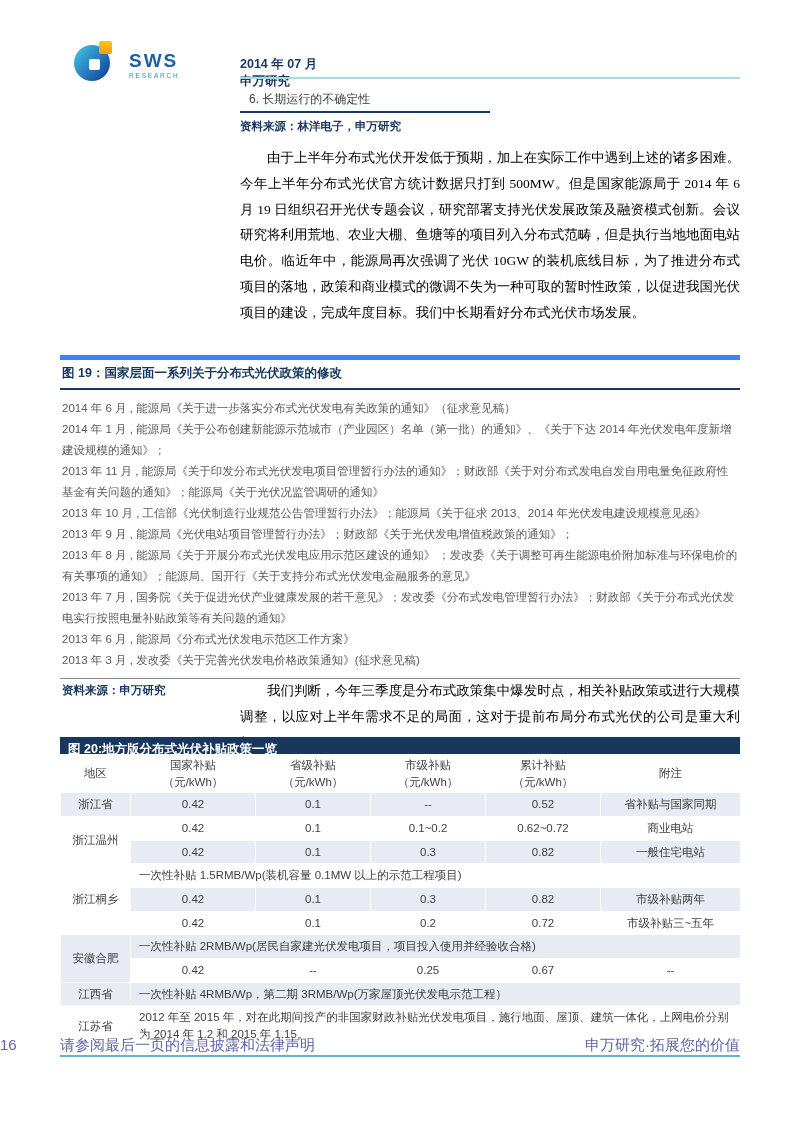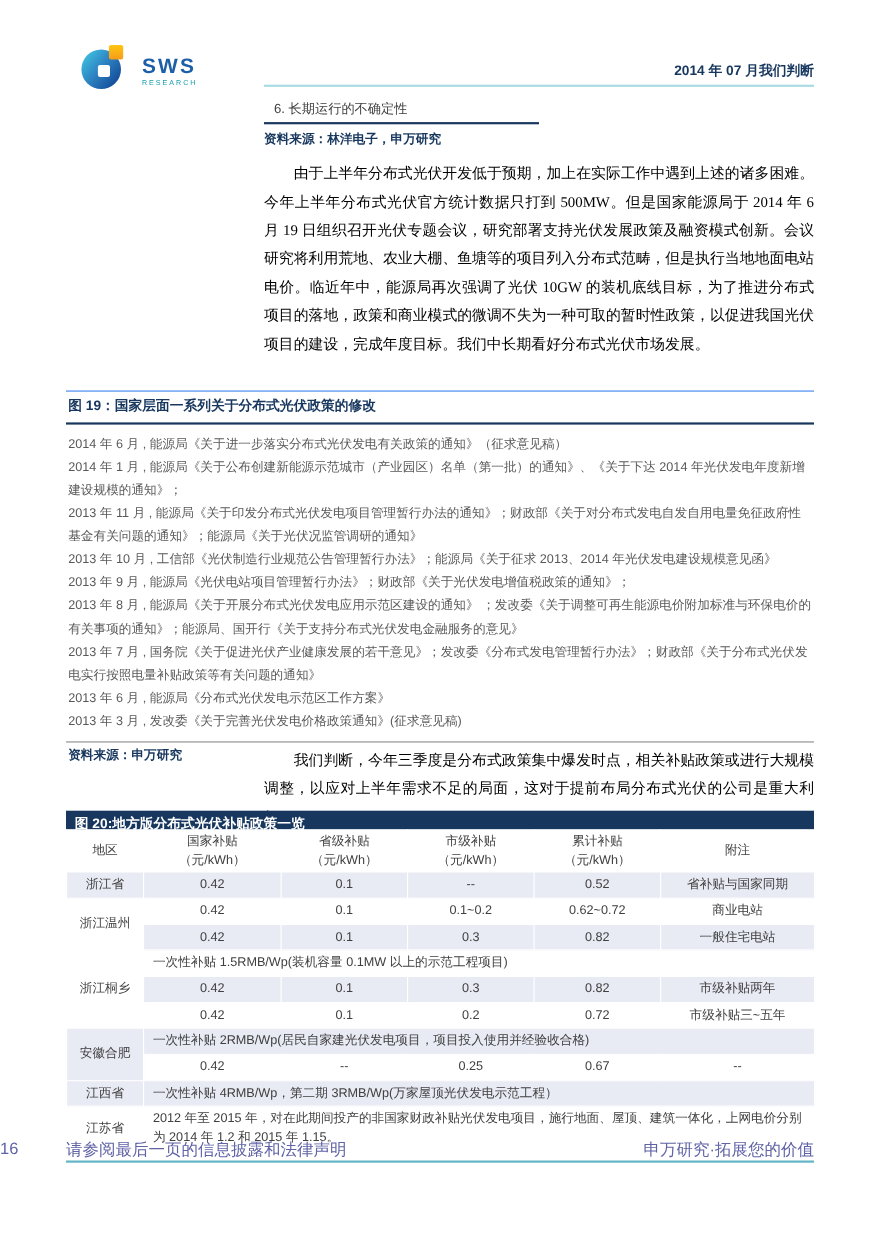--- a/index.html
+++ b/index.html
@@ -15,40 +15,40 @@
   .logo{position:absolute;left:74px;top:40px;display:flex;gap:13px;}
   .logo-mark{position:relative;width:42px;height:46px;}
   .logo-circle{position:absolute;left:0;top:5px;width:36px;height:36px;border-radius:50%;
     background:linear-gradient(130deg,#3ec1e0 8%,#2f86c4 45%,#164f9c 85%);}
   .logo-notch{position:absolute;left:15px;top:19px;width:11px;height:11px;background:#fff;border-radius:2px;}
   .logo-square{position:absolute;left:25px;top:1px;width:13px;height:13px;border-radius:2px;
     background:linear-gradient(180deg,#fdc511,#f69c1b);}
   .logo-text{margin-top:11px;}
   .logo-sws{font-weight:bold;font-size:19px;line-height:19px;color:#1c5fa8;letter-spacing:2px;}
   .logo-research{font-size:6.5px;color:#1aa0ad;letter-spacing:1.8px;margin-top:2px;}
-  .head-row{position:absolute;left:240px;top:56px;width:500px;display:flex;justify-content:flex-end;
-    font-weight:bold;color:var(--navy);font-size:12.5px;}
+  .head-row{position:absolute;left:240px;top:56px;width:500px;display:flex;justify-content:center;
+    font-weight:bold;color:var(--navy);font-size:12.5px;flex-direction:column;}
   .head-rule{position:absolute;left:240px;top:77px;width:500px;height:2px;background:var(--teal-light);}
 
   
   .list-tail{position:absolute;left:249px;top:91px;font-size:12px;color:var(--dark-text);}
   .tail-underline{position:absolute;left:240px;top:111px;width:250px;height:2px;background:var(--navy);}
   .source-line{font-weight:bold;color:var(--navy);font-size:11.5px;}
   .source1{position:absolute;left:240px;top:119px;}
 
   
   .body-para{position:absolute;left:240px;width:500px;font-family:"Liberation Serif","DejaVu Serif",serif;
     font-size:13.5px;line-height:25.8px;color:#000;text-align:justify;text-indent:2em;}
   .p1{top:145px;}
   .p2{top:678px;}
 
   
   .figure19{position:absolute;left:60px;top:355px;width:680px;}
   .fig-title{font-weight:bold;font-size:12.5px;color:var(--navy);padding:5px 2px 6px;
-    border-top:1px solid #3b82f6;border-bottom:2px solid var(--navy);}
+    border-top:5px solid #3b82f6;border-bottom:2px solid var(--navy);}
   .fig-list{padding:8px 2px 7px;}
   .fig-item{font-size:11.5px;line-height:21px;color:var(--gray-text);}
   .fig-source{border-top:1px solid #8a8a8a;padding:4px 2px 0;}
 
   
   .figure20{position:absolute;left:60px;top:737px;width:680px;}
   .fig20-bar{height:17px;background:var(--navy);color:#fff;font-weight:bold;font-size:12.5px;
     line-height:25px;padding-left:8px;}
   .subsidy{width:680px;table-layout:fixed;border-collapse:collapse;}
   .subsidy col.c1{width:70px;} .subsidy col.c2{width:125px;} .subsidy col.c3{width:115px;}
@@ -75,21 +75,21 @@
       <div class="logo-notch"></div>
       <div class="logo-square"></div>
     </div>
     <div class="logo-text">
       <div class="logo-sws">SWS</div>
       <div class="logo-research">RESEARCH</div>
     </div>
   </div>
   <div class="head-row">
     <span>2014 年 07 月</span>
-    <span>我们判断</span>
+    <span>申万研究</span>
   </div>
   <div class="head-rule"></div>
 
   <div class="list-tail">6.  长期运行的不确定性</div>
   <div class="tail-underline"></div>
   <div class="source-line source1">资料来源：林洋电子，申万研究</div>
 
   <p class="body-para p1">由于上半年分布式光伏开发低于预期，加上在实际工作中遇到上述的诸多困难。今年上半年分布式光伏官方统计数据只打到 500MW。但是国家能源局于 2014 年 6 月 19 日组织召开光伏专题会议，研究部署支持光伏发展政策及融资模式创新。会议研究将利用荒地、农业大棚、鱼塘等的项目列入分布式范畴，但是执行当地地面电站电价。临近年中，能源局再次强调了光伏 10GW 的装机底线目标，为了推进分布式项目的落地，政策和商业模式的微调不失为一种可取的暂时性政策，以促进我国光伏项目的建设，完成年度目标。我们中长期看好分布式光伏市场发展。</p>
 
   <section class="figure19">

